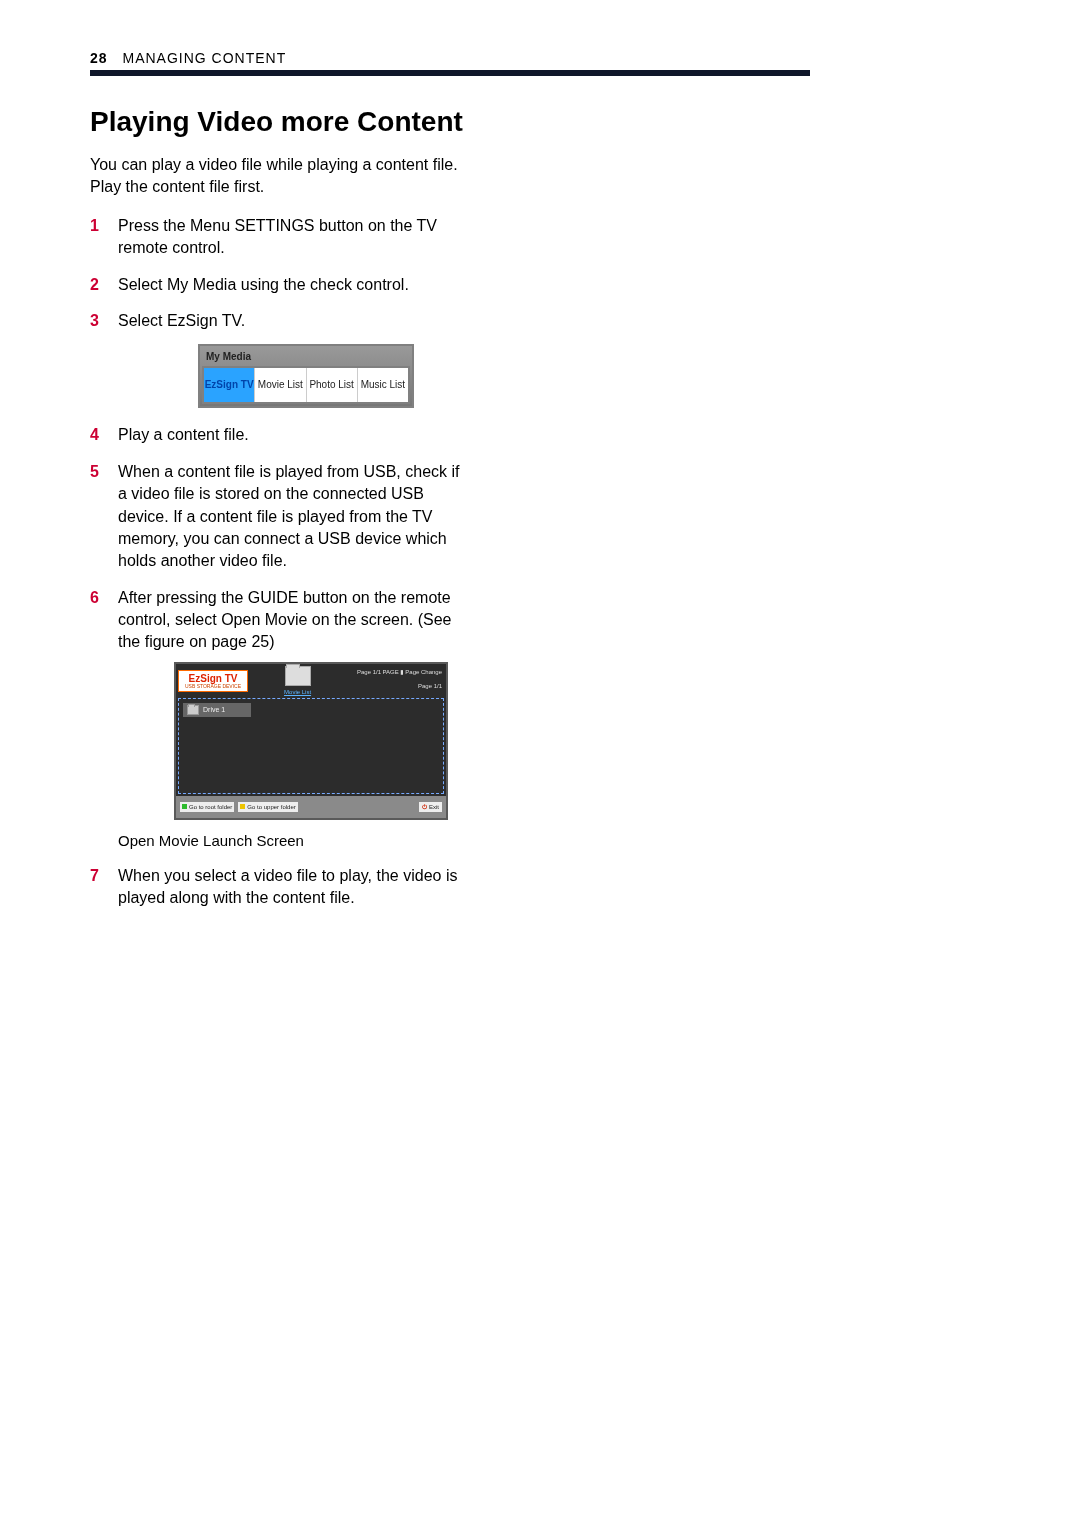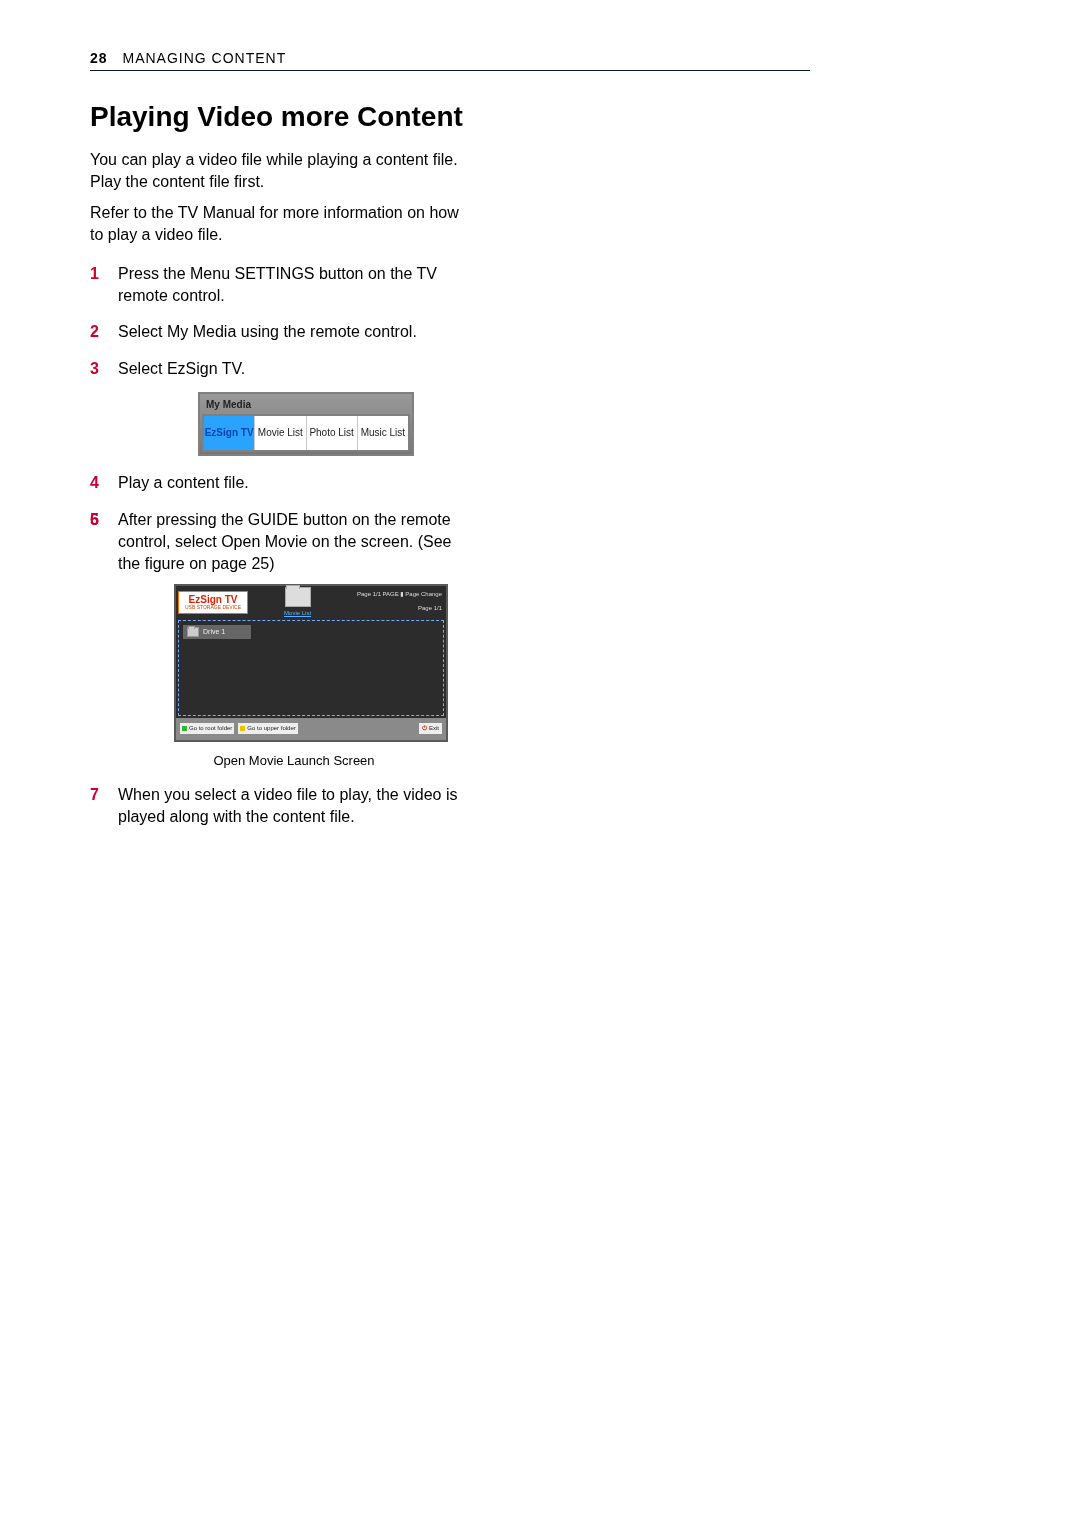--- a/index.html
+++ b/index.html
@@ -9,21 +9,21 @@
     margin: 0;
     width: 1080px;
     background: #fff;
   }
   .page {
     padding: 50px 90px;
     width: 900px;
     box-sizing: border-box;
   }
   .header {
-    border-bottom: 1px solid #0f172a;
+    border-bottom: 6px solid #0f172a;
     padding-bottom: 4px;
     margin-bottom: 30px;
     font-size: 14px;
     letter-spacing: 1px;
   }
   .page-number {
     font-weight: bold;
     margin-right: 10px;
   }
   h1 {
@@ -232,52 +232,51 @@
     display: flex;
     align-items: center;
     gap: 2px;
     color: #222;
   }
   .mf-exit-icon {
     color: #cc2200;
     font-weight: bold;
   }
   .caption {
-    text-align: center;
-    font-size: 13px;
+    text-align: left;
+    font-size: 15px;
     margin: 10px 0 14px 0;
   }
 </style>
 </head>
 <body>
 
 <div class="page">
 
   <div class="header">
     <span class="page-number">28</span>
     <span>MANAGING CONTENT</span>
   </div>
 
   <div class="col">
 
     <h1>Playing Video more Content</h1>
 
     <div class="intro">
       <p>You can play a video file while playing a content file. Play the content file first.</p>
-      <p>Refer to the TV Manual for more information on how to play a video file.</p>
     </div>
 
     <ol>
       <li>
         <span class="num">1</span>
         <span>Press the </span><b>Menu SETTINGS</b><span> button on the TV remote control.</span>
       </li>
       <li>
         <span class="num">2</span>
-        <span>Select </span><b>My Media</b><span> using the remote control.</span>
+        <span>Select </span><b>My Media</b><span> using the check control.</span>
       </li>
       <li>
         <span class="num">3</span>
         <span>Select </span><b>EzSign TV</b><span>.</span>
 
         
         <div class="mymedia-fig">
           <div class="mymedia-box">
             <div class="mymedia-title">My Media</div>
             <div class="mymedia-tabs">
@@ -290,20 +289,21 @@
         </div>
       </li>
 
       <li>
         <span class="num">4</span>
         <span>Play a content file</span><b>.</b>
       </li>
 
       <li>
         <span class="num">5</span>
+        <span>When a content file is played from USB, check if a video file is stored on the connected USB device. If a content file is played from the TV memory, you can connect a USB device which holds another video file.</span>
       </li>
 
       <li>
         <span class="num">6</span>
         <span>After pressing the </span><b>GUIDE</b><span> button on the remote control, select Open Movie on the screen. (See the figure on page 25)</span>
 
         
         <div class="movie-fig">
           <div class="mf-top">
             <div class="mf-badge">

